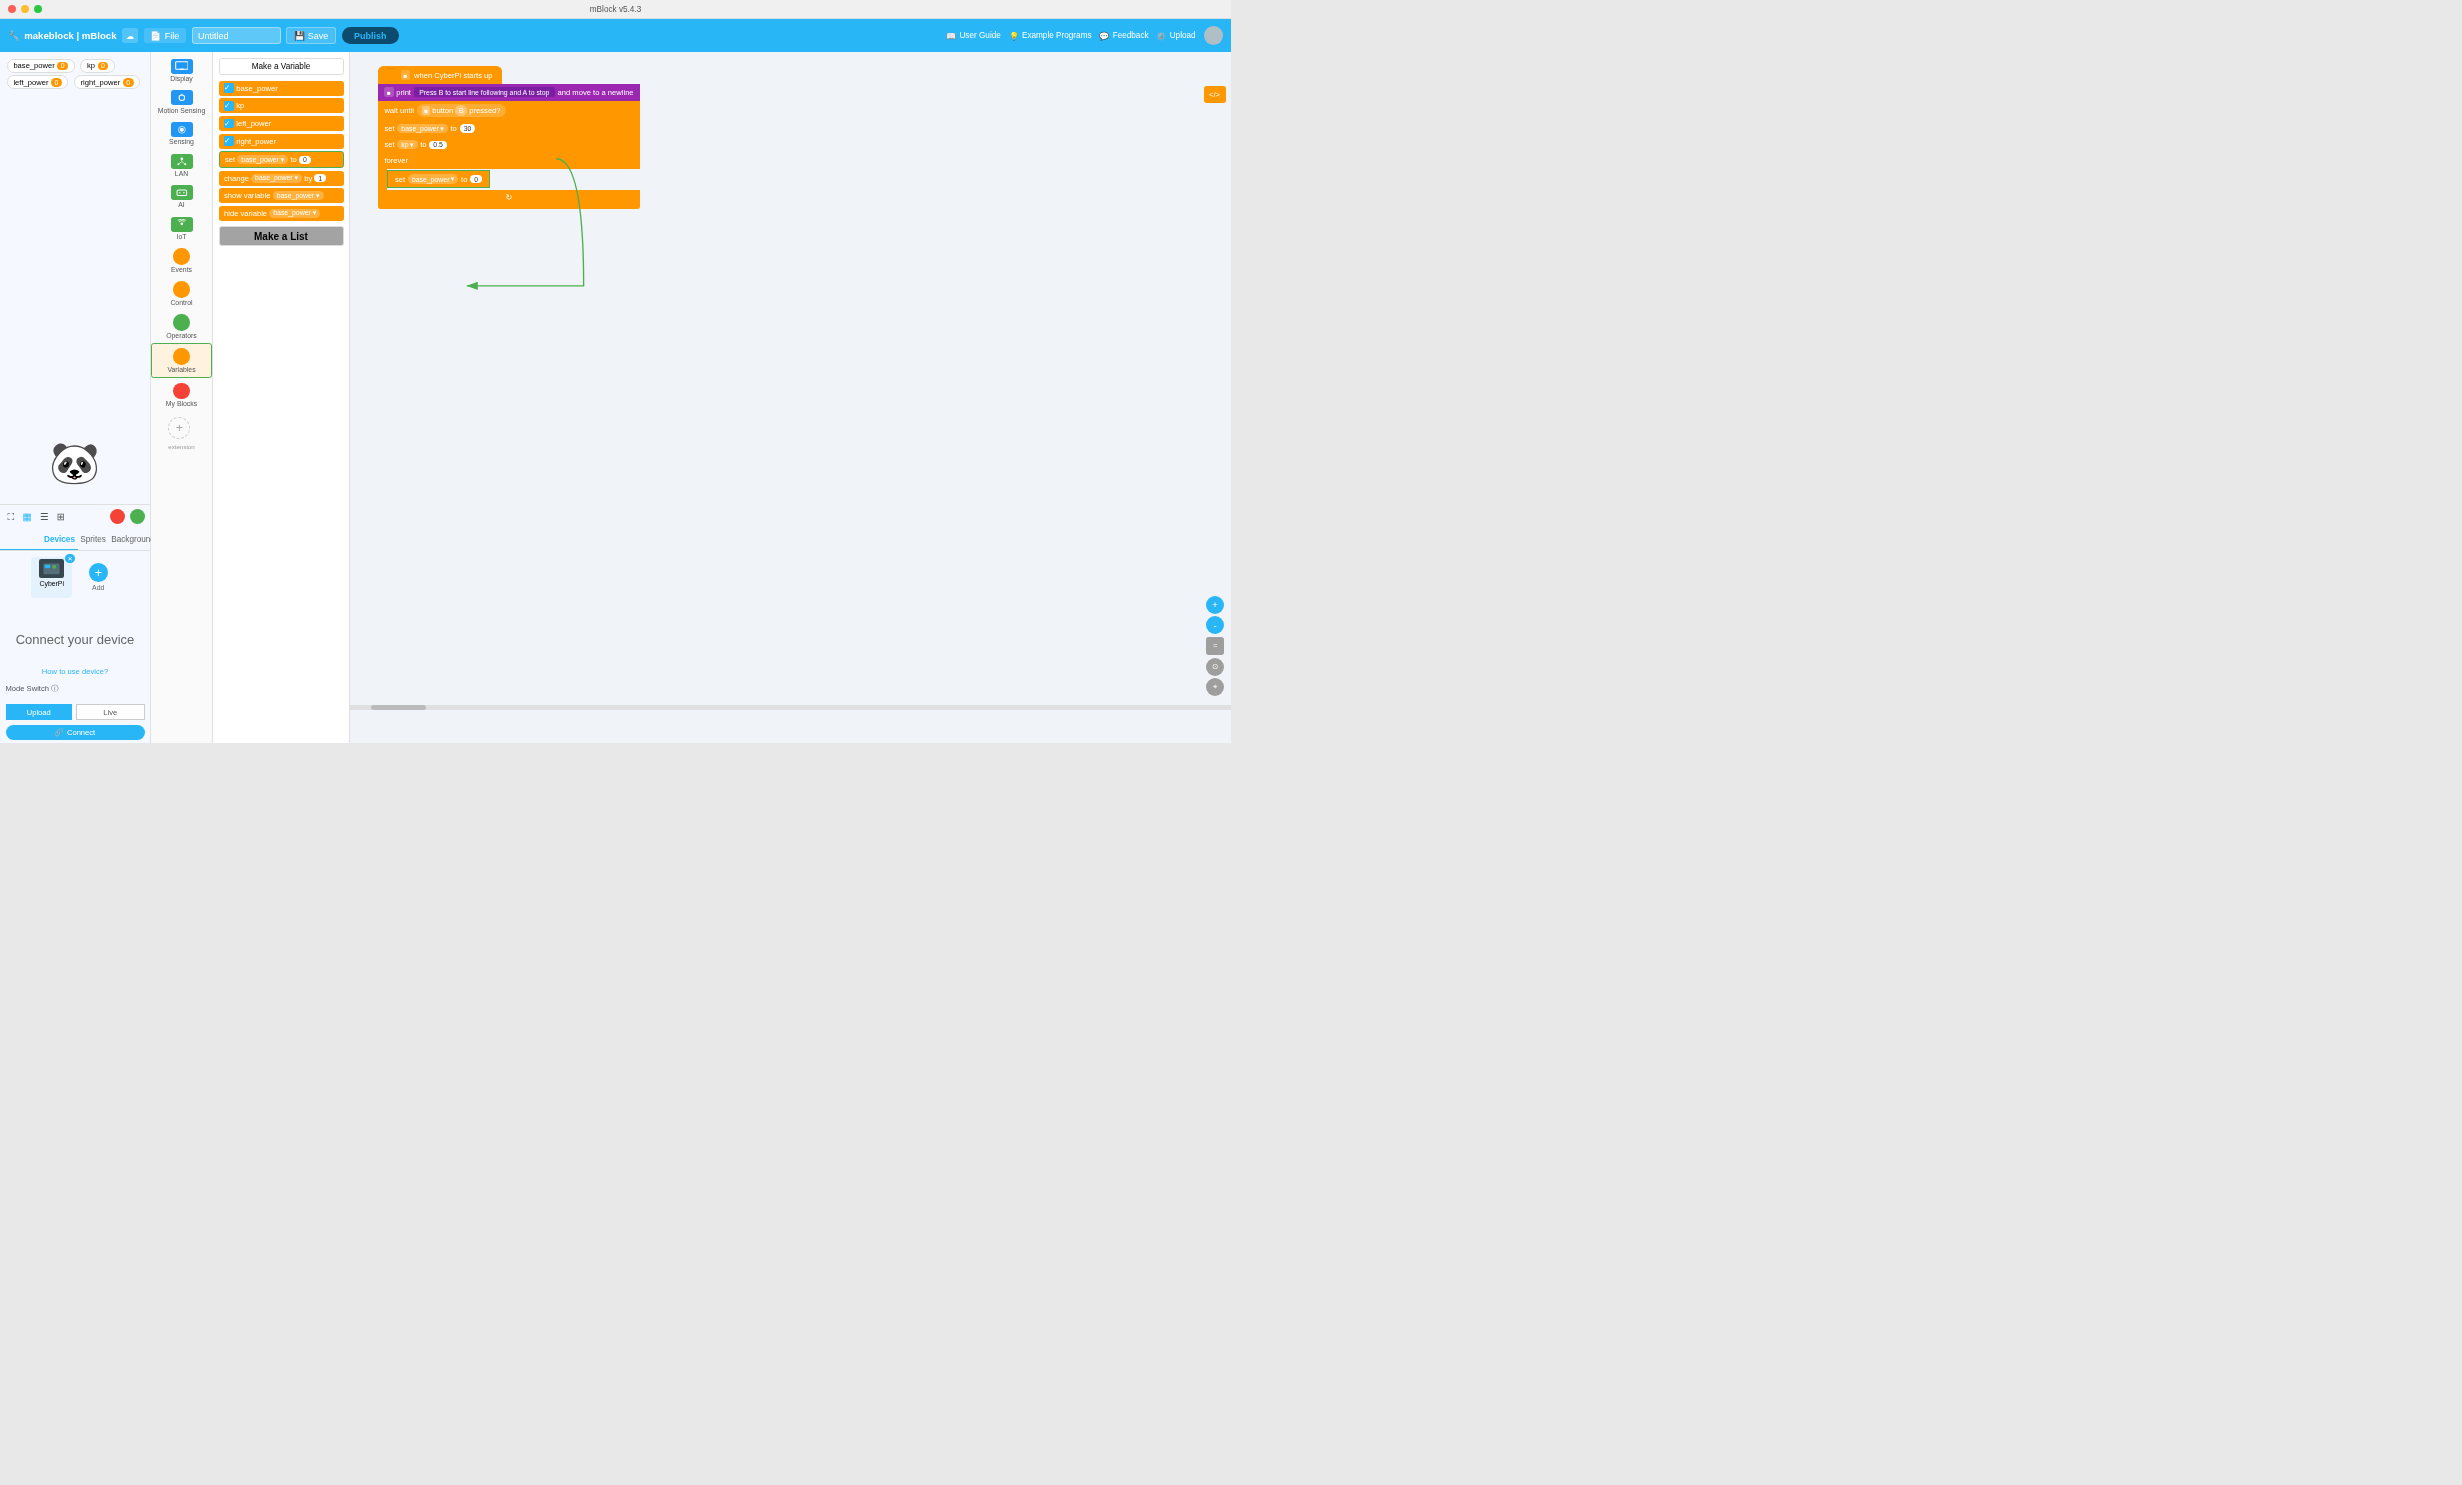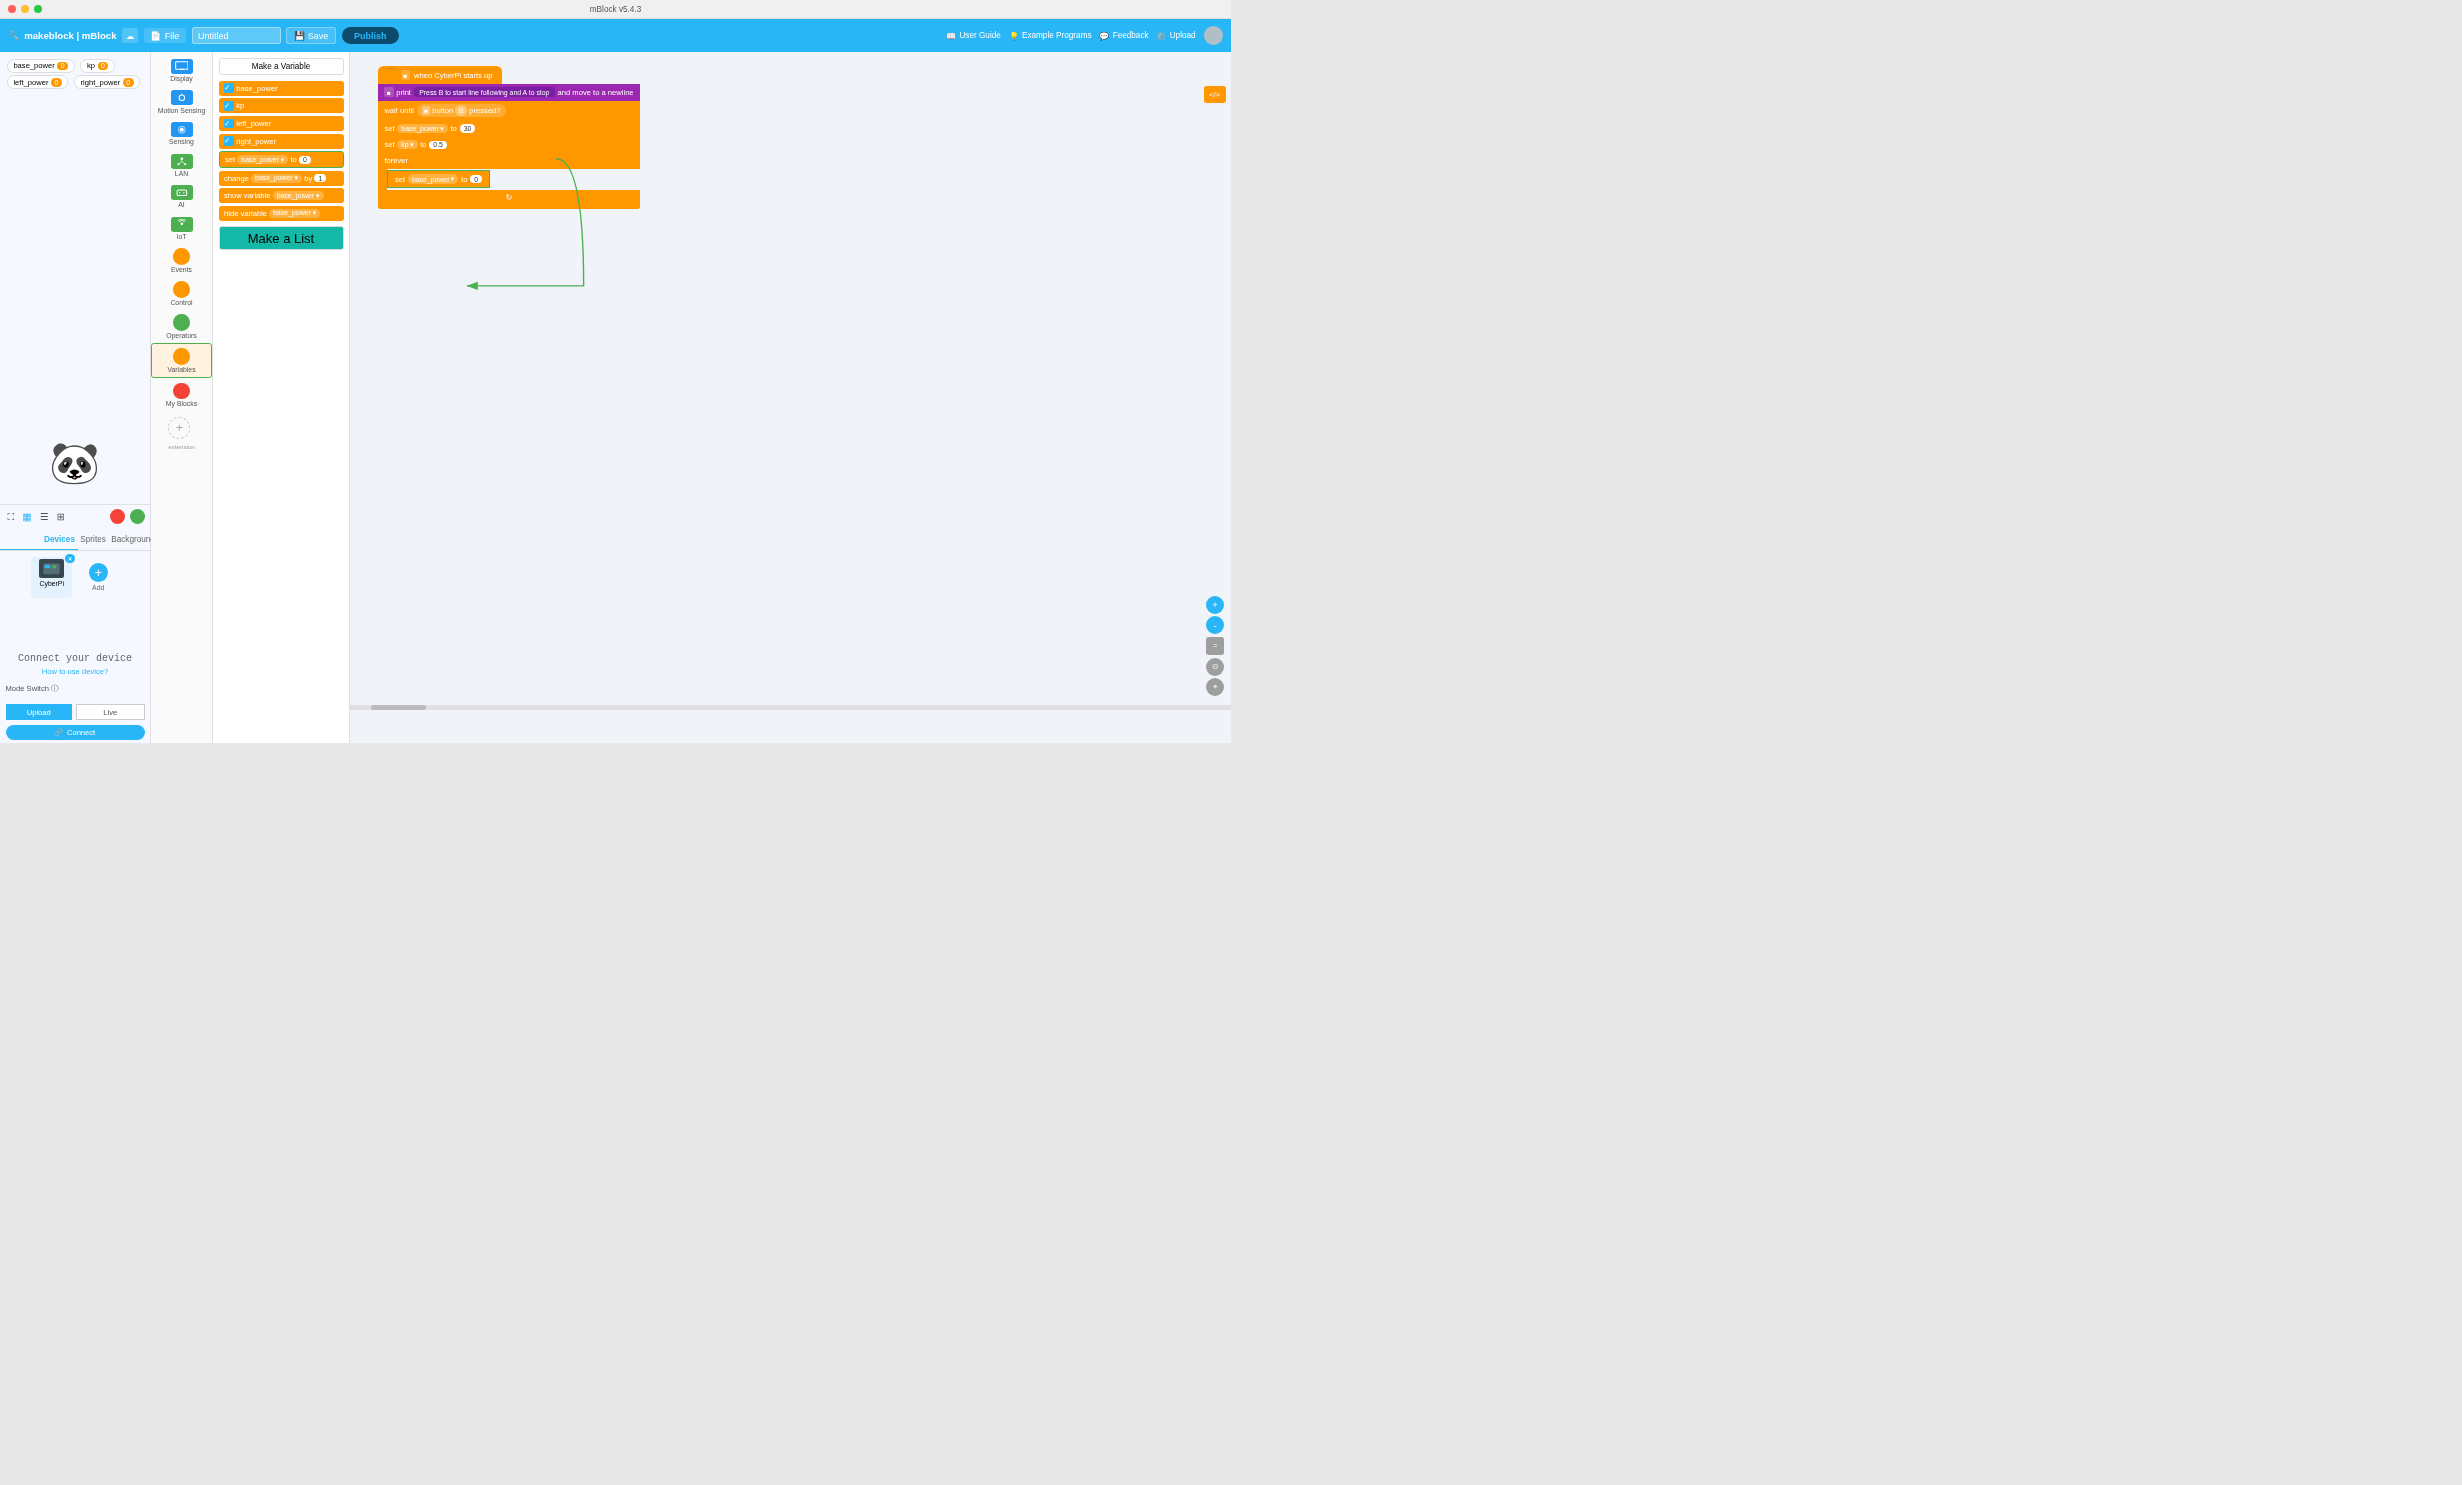--- a/index.html
+++ b/index.html
@@ -51,21 +51,21 @@
     
     .devices-panel { display: flex; flex-direction: column; height: 192px; }
     .devices-content { display: flex; flex-direction: column; align-items: center; padding: 5.5px; flex: 1; }
     .devices-items { display: flex; gap: 5.5px; margin-bottom: 5.5px; }
     .device-item { width: 41px; display: flex; flex-direction: column; align-items: center; background: #e3f2fd; border-radius: 4.1px; padding: 2.7px; font-size: 6.9px; position: relative; }
     .device-close { position: absolute; top: -2.7px; right: -2.7px; width: 9.6px; height: 9.6px; background: #29b6f6; border-radius: 50%; display: flex; align-items: center; justify-content: center; color: white; font-size: 6.2px; }
     .device-icon { width: 25px; height: 19px; background: #37474f; border-radius: 2.1px; display: flex; align-items: center; justify-content: center; color: white; font-size: 5.5px; margin-bottom: 1.4px; }
     .add-device { width: 41px; height: 41px; display: flex; flex-direction: column; align-items: center; justify-content: center; gap: 1.4px; font-size: 6.9px; color: #666; }
     .add-circle { width: 19px; height: 19px; background: #29b6f6; border-radius: 50%; display: flex; align-items: center; justify-content: center; color: white; font-size: 12.4px; line-height: 1; }
     .connect-area { padding: 2.7px 5.5px 5.5px; text-align: center; }
-    .connect-area p { font-size: 10px; color: #666; margin-bottom: 0; font-family: Liberation Mono, monospace; }
+    .connect-area p { font-size: 13px; color: #666; margin-bottom: 17px; }
     .how-link { font-size: 7.6px; color: #29b6f6; cursor: pointer; text-decoration: none; }
     .mode-switch { padding: 2.7px 5.5px 2.7px; }
     .mode-label { font-size: 7.6px; color: #555; margin-bottom: 10px; }
     .mode-btns { display: flex; gap: 4.1px; margin-bottom: 4.1px; }
     .mode-btn { flex: 1; padding: 2.7px 5.5px; border: none; border-radius: 0; font-size: 7.6px; cursor: pointer; }
     .mode-btn.upload { background: #29b6f6; color: white; }
     .mode-btn.live { background: white; border: 0.7px solid #ccc; color: #555; }
     .connect-btn { width: 100%; padding: 3.4px; background: #29b6f6; border: none; border-radius: 8.2px; color: white; font-size: 7.6px; cursor: pointer; display: flex; align-items: center; justify-content: center; gap: 2.7px; }
     
     
@@ -81,21 +81,21 @@
     
     .blocks-panel { width: 137px; background: white; border-right: 0.7px solid #e0e0e0; padding: 5.5px; overflow-y: auto; }
     .make-var-btn { background: white; border: 0.7px solid #ddd; border-radius: 2.7px; padding: 3.4px 6.9px; font-size: 8.2px; cursor: pointer; width: 100%; margin-bottom: 5.5px; }
     .block-item { display: flex; align-items: center; gap: 2.7px; background: #ff9800; border-radius: 2.7px; padding: 2.7px 5.5px; margin-bottom: 2.7px; color: white; font-size: 7.6px; cursor: pointer; }
     .block-checkbox { width: 9.6px; height: 9.6px; border-radius: 1.4px; border: none; background: white; }
     .block-checkbox.checked { background: #29b6f6; }
     .block-set { background: #ff9800; border-radius: 2.7px; padding: 2.7px 5.5px; margin-bottom: 2.7px; display: flex; align-items: center; gap: 2.1px; color: white; font-size: 7.6px; border: 1.4px solid #4caf50; cursor: pointer; }
     .block-change { background: #ff9800; border-radius: 2.7px; padding: 2.7px 5.5px; margin-bottom: 2.7px; display: flex; align-items: center; gap: 2.1px; color: white; font-size: 7.6px; cursor: pointer; }
     .block-show { background: #ff9800; border-radius: 2.7px; padding: 2.7px 5.5px; margin-bottom: 3px; display: flex; align-items: center; gap: 2.1px; color: white; font-size: 7.6px; cursor: pointer; }
     .block-hide { background: #ff9800; border-radius: 2.7px; padding: 2.7px 5.5px; margin-bottom: 2.7px; display: flex; align-items: center; gap: 2.1px; color: white; font-size: 7.6px; cursor: pointer; }
-    .make-list-btn { background: #14b8a6; border: 0.7px solid #ddd; border-radius: 2.7px; padding: 3.4px 6.9px; font-size: 13px; cursor: pointer; width: 100%; margin-top: 2.7px; }
+    .make-list-btn { background: #a3a3a3; border: 0.7px solid #ddd; border-radius: 2.7px; padding: 3.4px 6.9px; font-size: 10px; cursor: pointer; width: 100%; margin-top: 2.7px; font-weight: bold; }
     .val-box { background: white; color: #333; border-radius: 6.9px; padding: 0.7px 4.1px; font-size: 6.9px; }
     
     
     .workspace { flex: 1; background: #f0f4f8; position: relative; overflow: hidden; }
     .workspace-tabs { display: flex; justify-content: flex-end; padding: 4.1px 8.2px; gap: 2.7px; }
     .ws-tab { padding: 2.7px 9.6px; border-radius: 2.7px; font-size: 8.2px; cursor: pointer; border: none; }
     .ws-tab.active { background: #29b6f6; color: white; }
     .ws-tab.inactive { background: white; color: #555; border: 0.7px solid #ddd; }
     .b-var { background: rgba(255,255,255,0.25); border-radius: 6.9px; padding: 0.7px 4.1px; font-size: 6.9px; color: white; display: inline-flex; align-items: center; gap: 1.4px; }
     .code-toggle { position: absolute; right: 5.5px; top: 34px; background: #ff9800; border: none; border-radius: 2.7px; color: white; padding: 4.1px 5.5px; font-size: 7.6px; cursor: pointer; }

